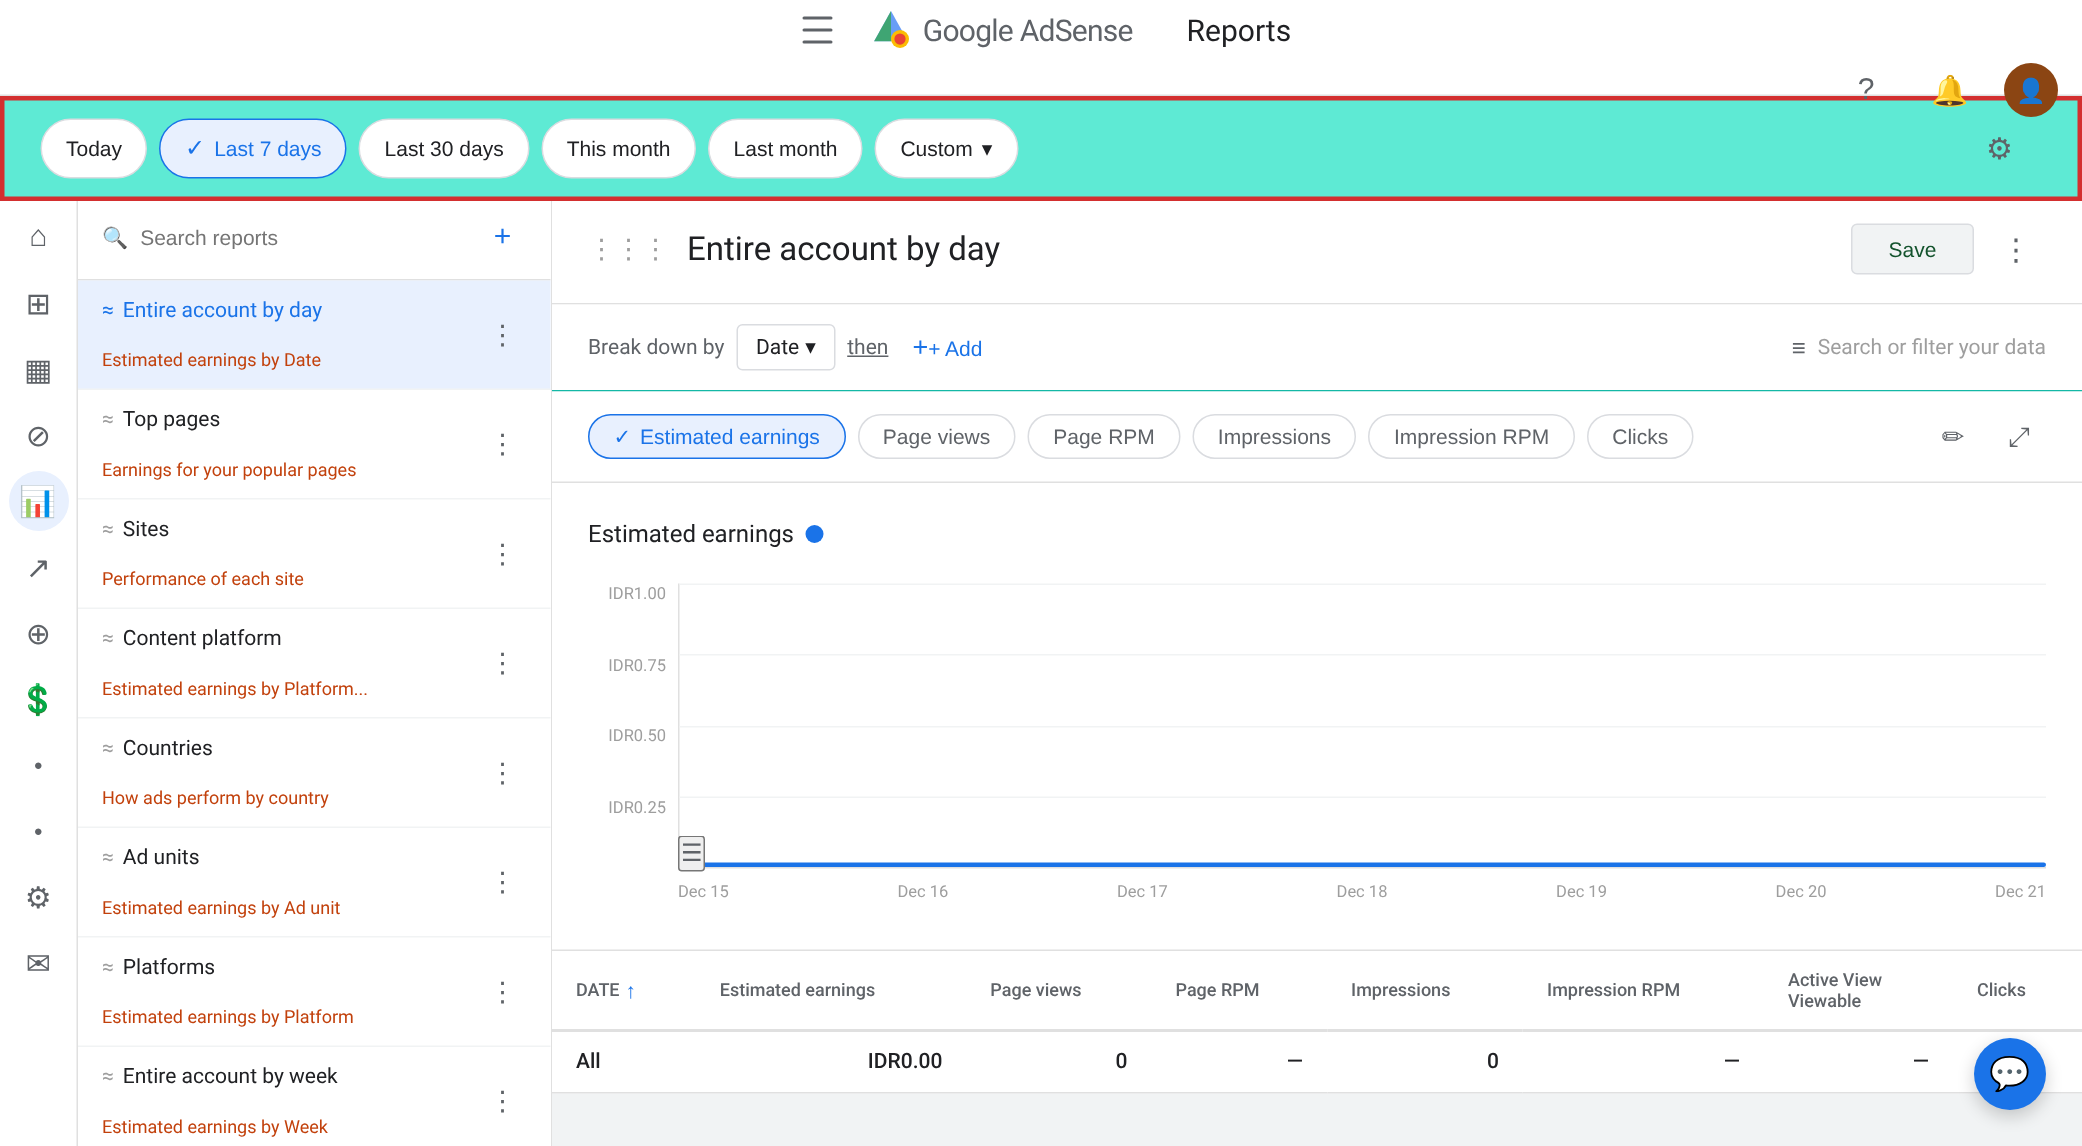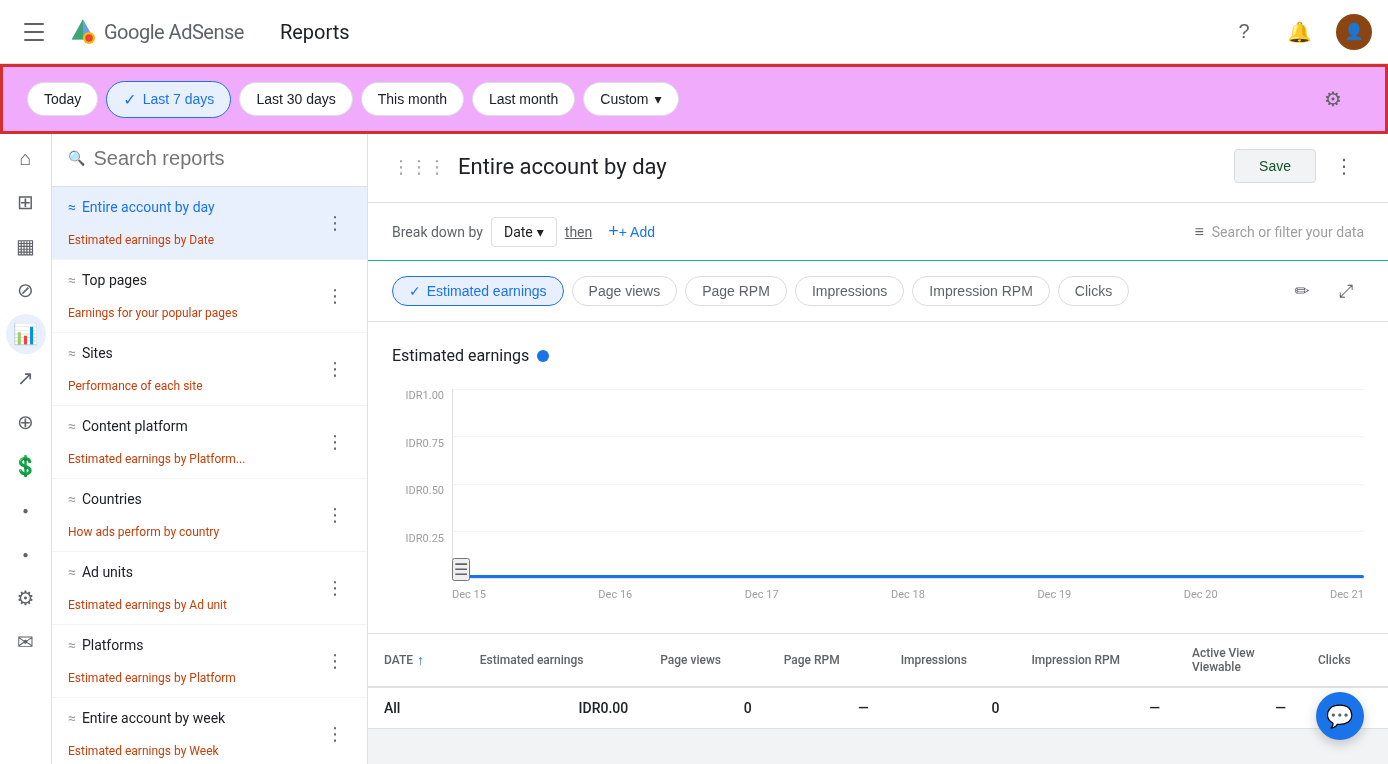--- a/index.html
+++ b/index.html
@@ -2,38 +2,38 @@
 <html><head>
   <meta charset="utf-8">
   <style>
     * { box-sizing: border-box; margin: 0; padding: 0; }
     body { font-family: 'Google Sans', Roboto, Arial, sans-serif; background: #f1f3f4; color: #202124; font-size: 14px; overflow: hidden; }
 
     
     .topbar {
       display: flex; align-items: center; height: 64px;
       background: #fff; border-bottom: 1px solid #e0e0e0;
-      padding: 0 16px; position: fixed; top: 0; left: 0; right: 0; z-index: 100;
+      padding: 0 16px; position: fixed; top: 0; left: 0; right: 0; z-index: 100; flex-direction: column;
     }
     .topbar-left { display: flex; align-items: center; gap: 12px; }
     .hamburger { width: 24px; height: 24px; cursor: pointer; display: flex; flex-direction: column; justify-content: space-around; }
     .hamburger span { display: block; width: 20px; height: 2px; background: #5f6368; border-radius: 1px; }
     .logo { display: flex; align-items: center; gap: 6px; }
     .logo-icon { width: 30px; height: 30px; }
     .logo-text { font-size: 20px; color: #5f6368; font-weight: 400; letter-spacing: -0.5px; }
     .page-title { font-size: 20px; color: #202124; font-weight: 400; margin-left: 24px; }
     .topbar-right { margin-left: auto; display: flex; align-items: center; gap: 16px; }
     .icon-btn { width: 40px; height: 40px; border-radius: 50%; display: flex; align-items: center; justify-content: center; cursor: pointer; border: none; background: transparent; color: #5f6368; font-size: 20px; }
     .avatar { width: 36px; height: 36px; border-radius: 50%; background: #8B4513; display: flex; align-items: center; justify-content: center; cursor: pointer; overflow: hidden; }
 
     
     .date-filter-bar {
       position: fixed; top: 64px; left: 0; right: 0; z-index: 99;
-      background: #f0abfc; border: 3px solid #d32f2f; padding: 12px 24px;
-      display: flex; align-items: center; gap: 8px;
+      background: #5eead4; border: 3px solid #d32f2f; padding: 12px 24px;
+      display: flex; gap: 8px;
     }
     .date-btn {
       padding: 8px 16px; border-radius: 20px; border: 1px solid #dadce0;
       background: #fff; cursor: pointer; font-size: 14px; color: #202124;
       display: flex; align-items: center; gap: 6px;
     }
     .date-btn.active { background: #e8f0fe; border-color: #1a73e8; color: #1a73e8; }
     .date-btn.active .check-icon { color: #1a73e8; }
     .check-icon { font-size: 16px; }
 
@@ -58,21 +58,21 @@
     
     .reports-sidebar {
       width: 316px; background: #fff; border-right: 1px solid #e0e0e0;
       overflow-y: auto; display: flex; flex-direction: column;
     }
     .sidebar-search {
       display: flex; align-items: center; padding: 12px 16px; gap: 8px;
       border-bottom: 1px solid #e0e0e0;
     }
     .sidebar-search input {
-      flex: 1; border: none; outline: none; font-size: 20px; color: #0c4a6e;
+      flex: 1; border: none; outline: none; font-size: 14px; color: #0c4a6e;
       background: transparent;
     }
     .sidebar-add-btn {
       width: 32px; height: 32px; border-radius: 50%; display: flex; align-items: center;
       justify-content: center; cursor: pointer; color: #1a73e8; font-size: 20px;
       border: none; background: transparent;
     }
     .report-item {
       display: flex; align-items: center; padding: 12px 16px; cursor: pointer;
       border-bottom: 1px solid #f1f3f4; gap: 8px;

